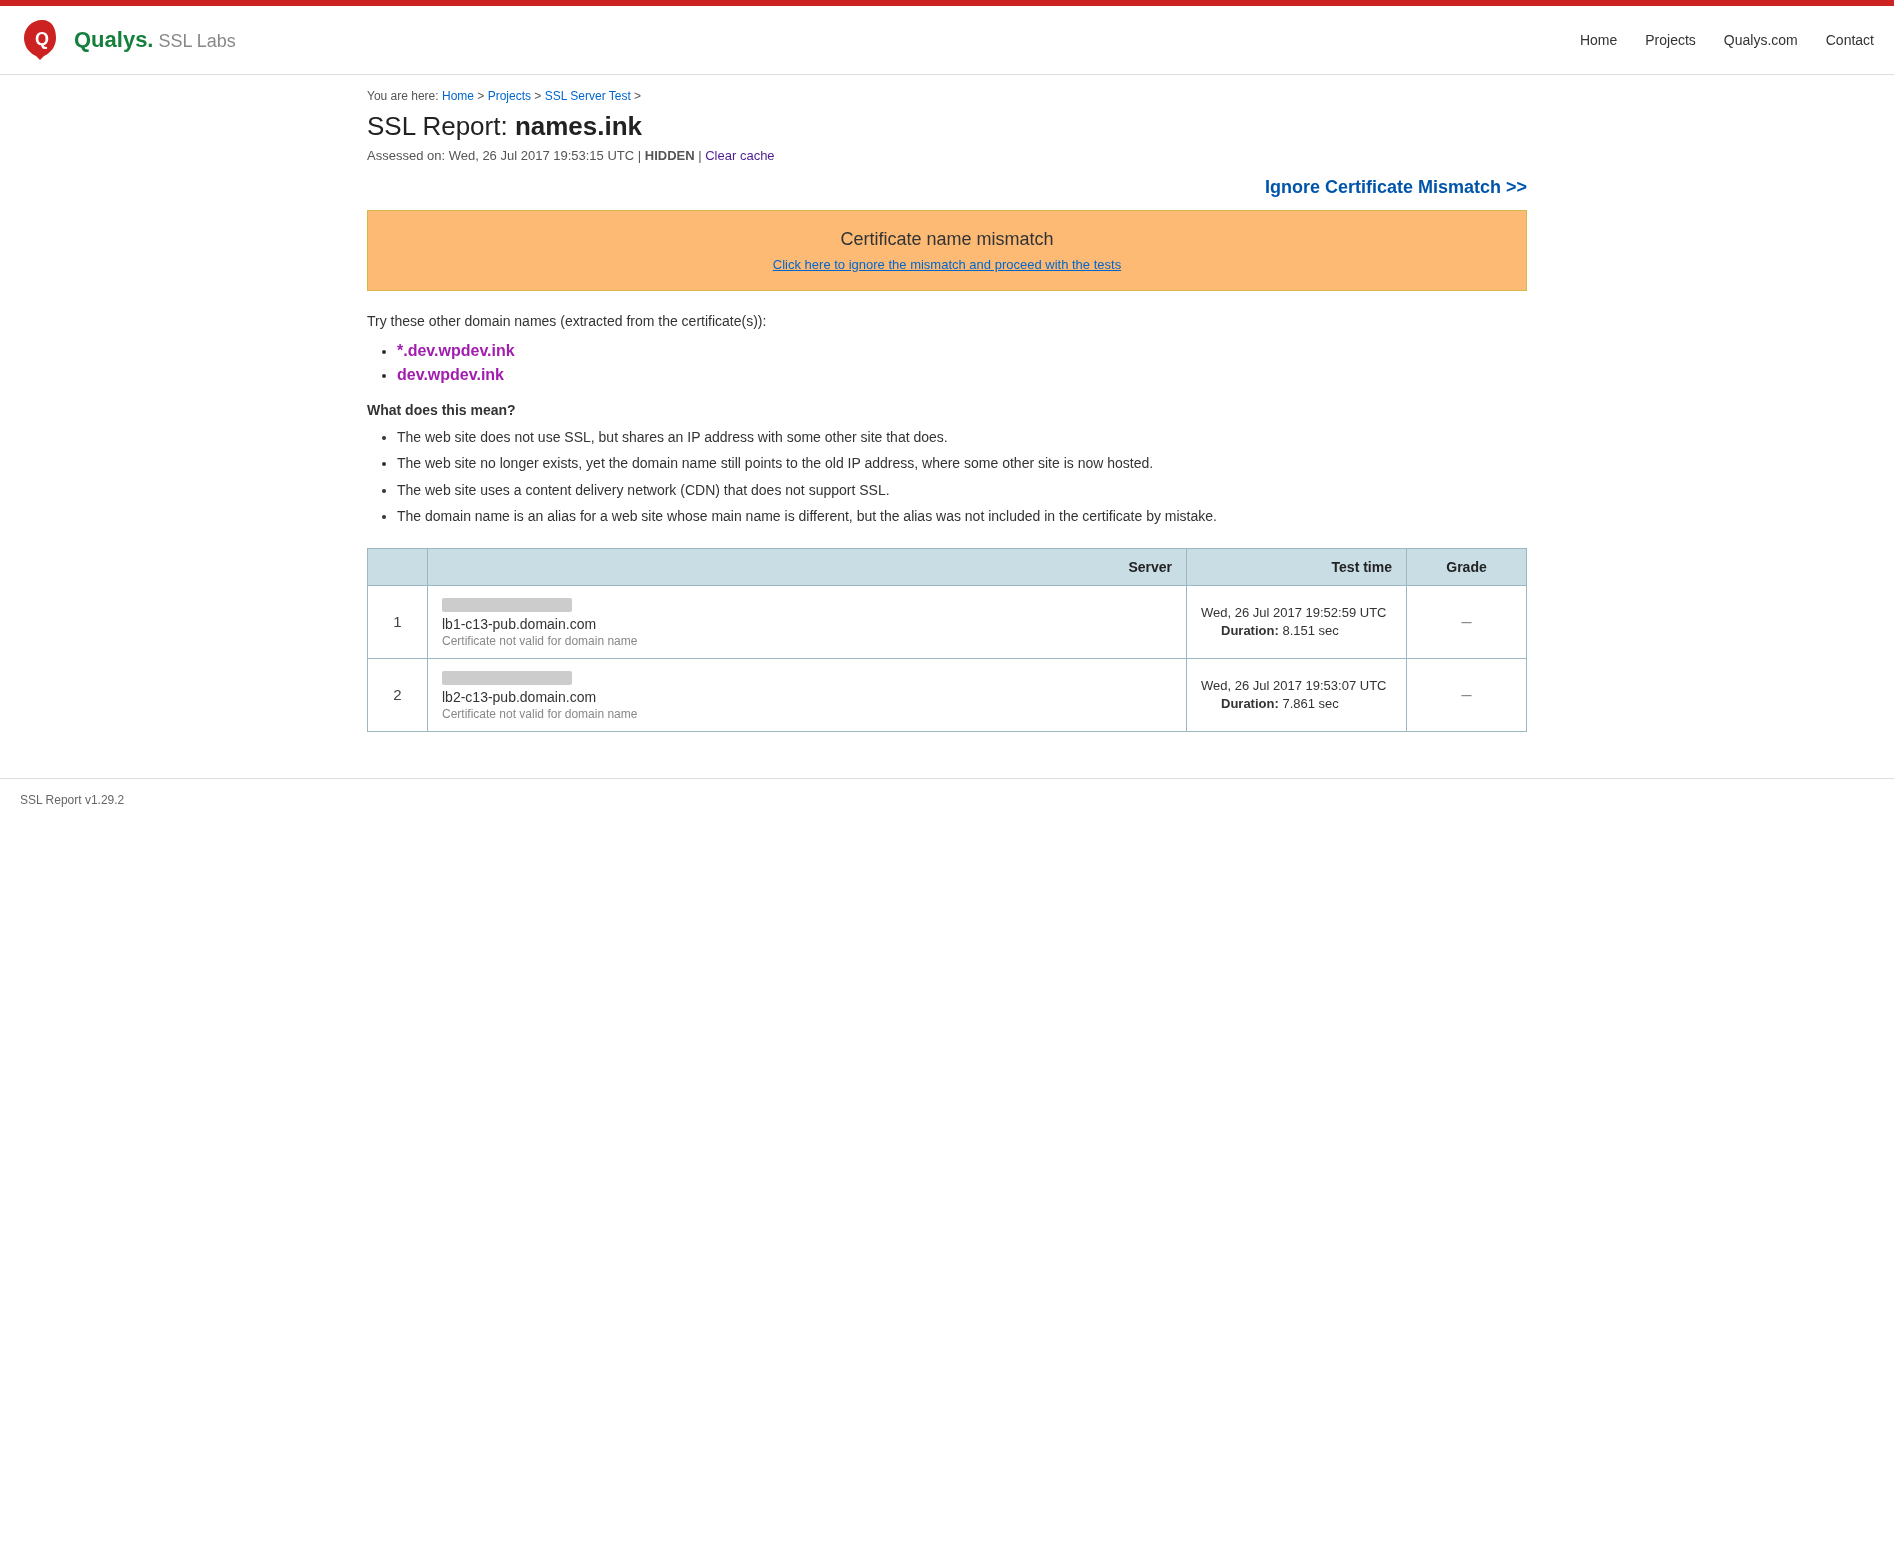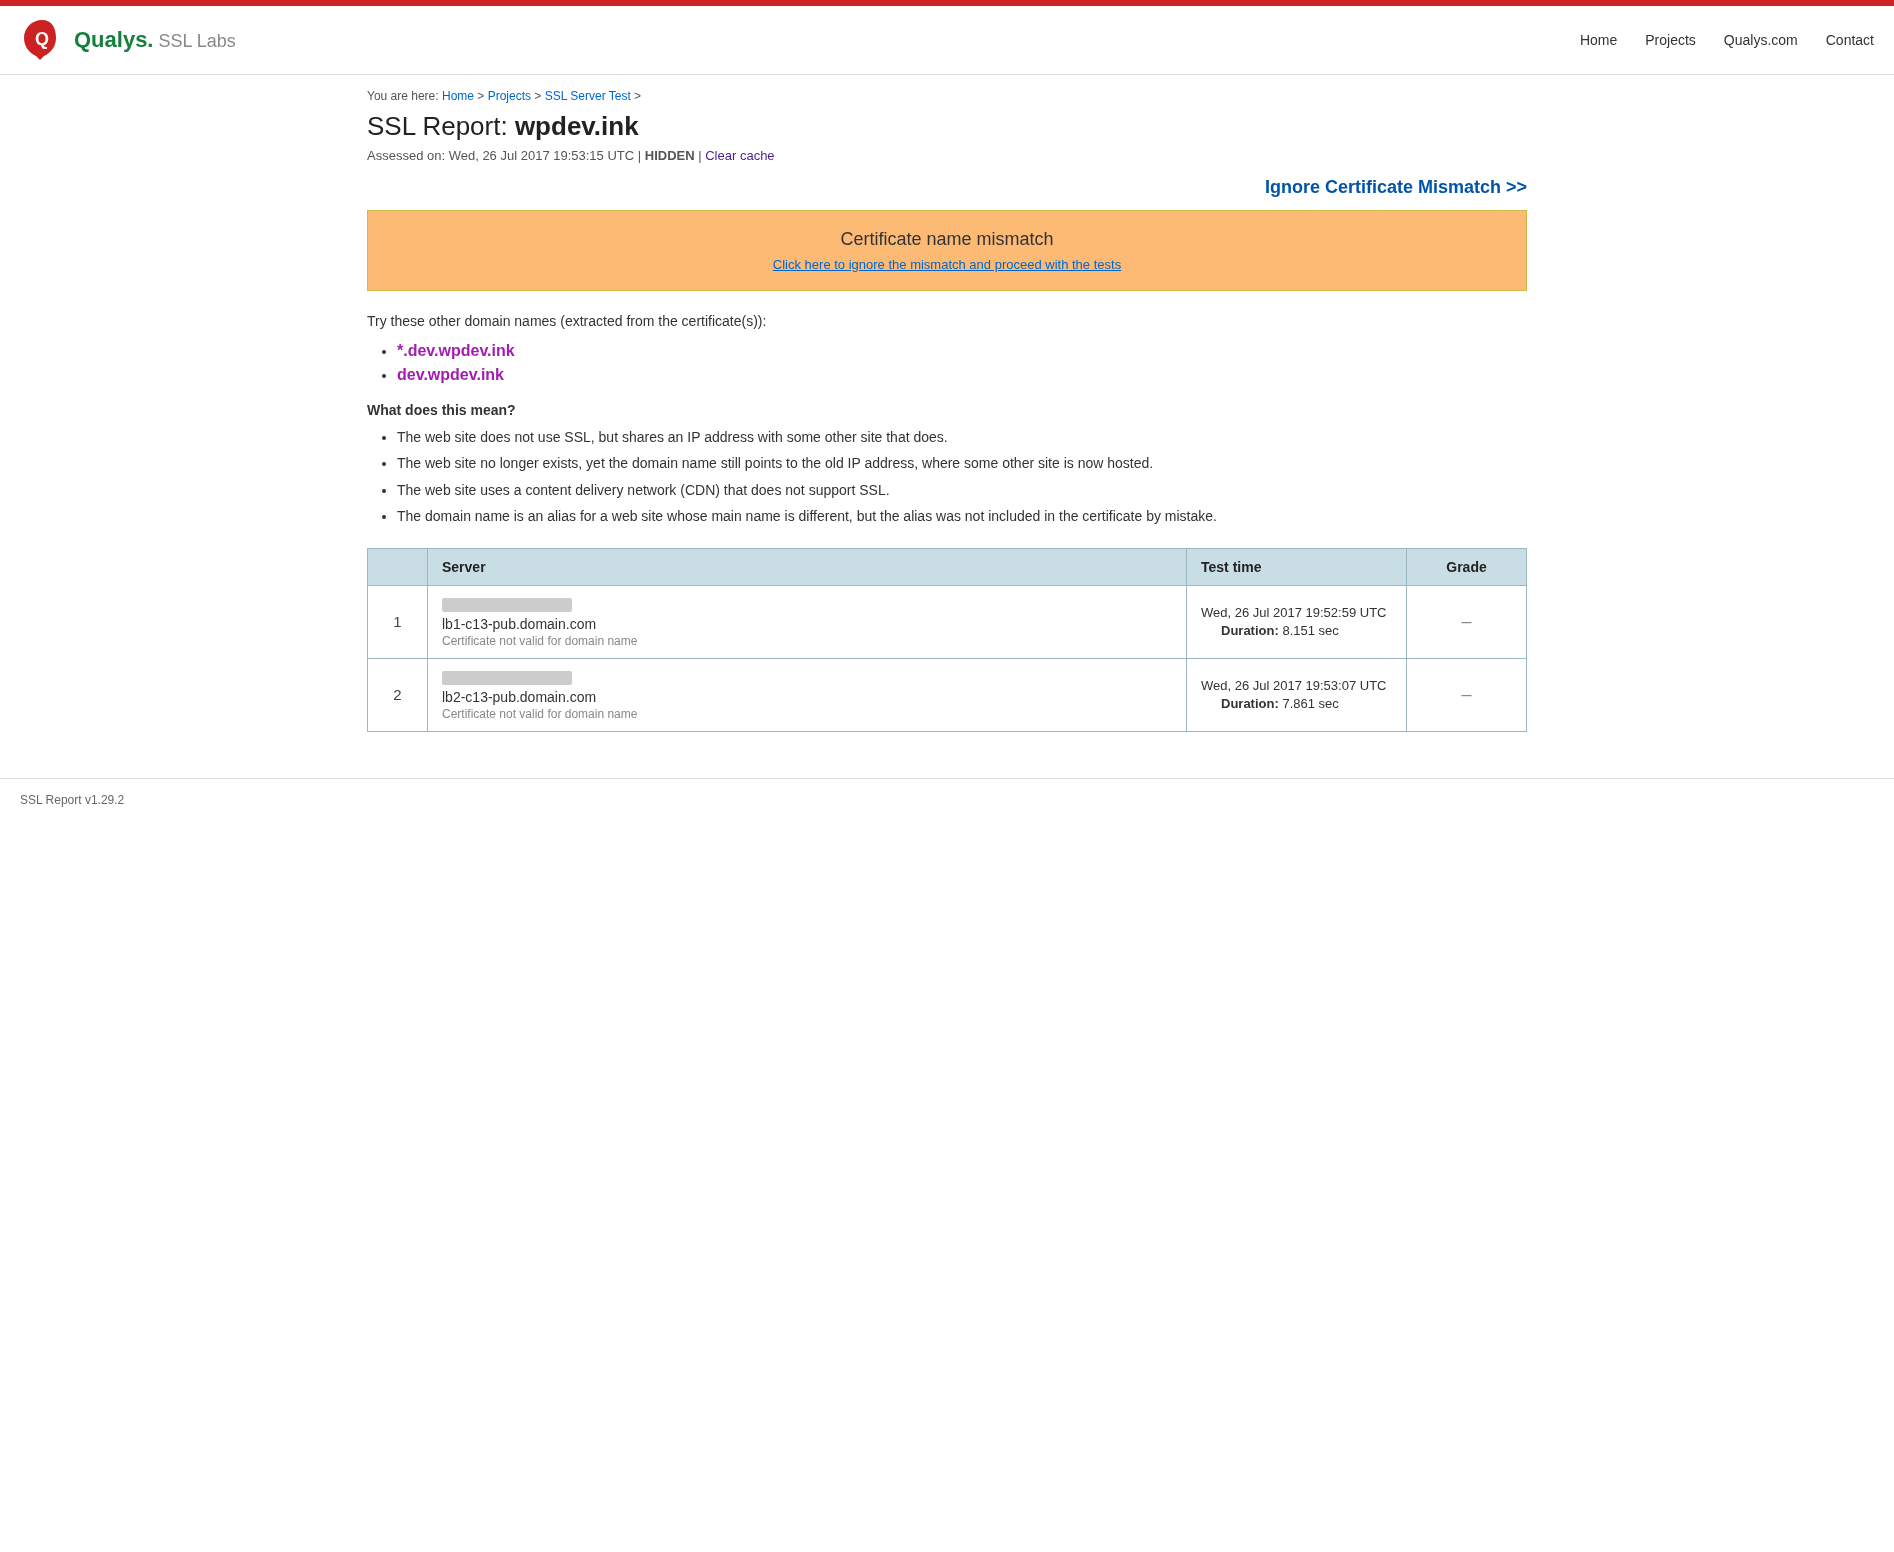--- a/index.html
+++ b/index.html
@@ -145,21 +145,21 @@
     
     .server-table {
       width: 100%;
       border-collapse: collapse;
       border: 1px solid #9bb8c2;
       margin-top: 14px;
     }
     .server-table th {
       background: #c8dde4;
       padding: 10px 14px;
-      text-align: left;
+      text-align: right;
       font-weight: bold;
       font-size: 14px;
       color: #222;
       border: 1px solid #9bb8c2;
     }
     .server-table th.center { text-align: center; }
     .server-table td {
       padding: 10px 14px;
       border: 1px solid #9bb8c2;
       vertical-align: middle;
@@ -245,21 +245,21 @@
 <div class="content">
 
   <div class="breadcrumb">
     <span>You are here:</span>
     <a href="#">Home</a> &gt;
     <a href="#">Projects</a> &gt;
     <a href="#">SSL Server Test</a> &gt;
   </div>
 
   <h1 class="page-title">
-    <span>SSL Report: </span><strong>wpdev.ink</strong>
+    <span>SSL Report: </span><strong>names.ink</strong>
   </h1>
 
   <div class="assessed-on">
     <span class="label">Assessed on:</span>
     <span>Wed, 26 Jul 2017 19:53:15 UTC</span>
     |
     <span class="hidden-badge">HIDDEN</span>
     |
     <a href="#">Clear cache</a>
   </div>

